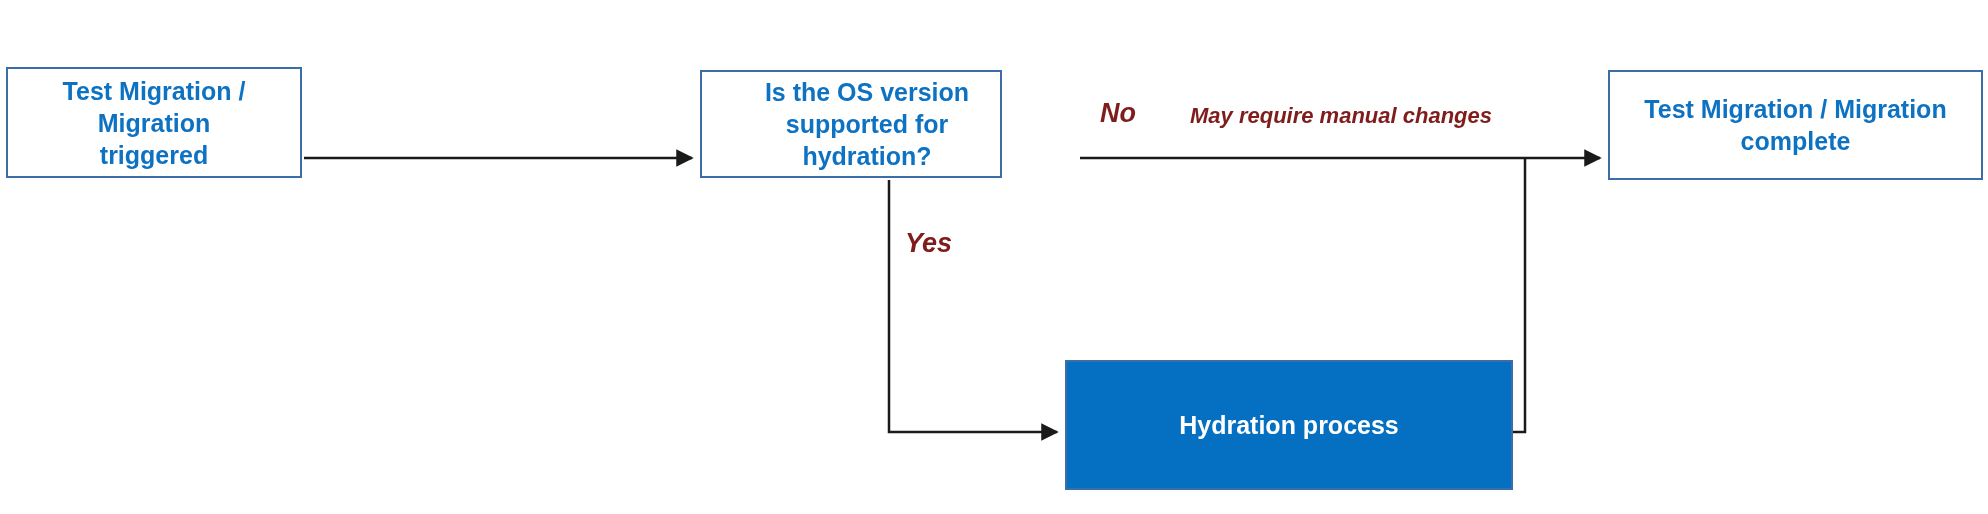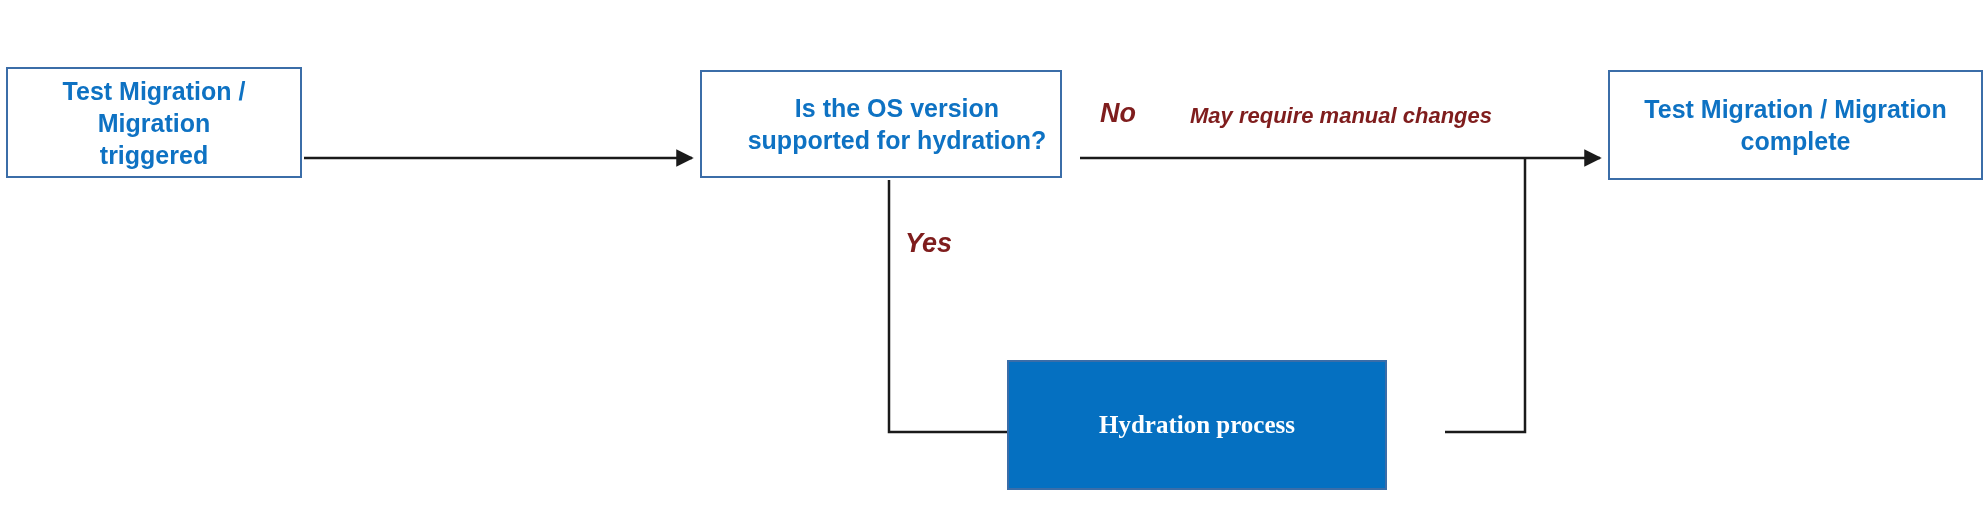--- a/index.html
+++ b/index.html
@@ -61,22 +61,22 @@
   }
   .edge-label-yesno {
     font-size: 27px;
   }
   .edge-label-note {
     font-size: 22px;
   }
 
   
   #node-start     { left: 6px;    top: 67px;  width: 296px; height: 111px; }
-  #node-decision  { left: 700px;  top: 70px;  width: 362px; height: 108px; padding-left: 32px; }
-  #node-hydration { left: 1007px; top: 360px; width: 380px; height: 130px; font-family: Liberation Serif, serif; }
+  #node-decision  { left: 700px;  top: 70px;  width: 302px; height: 108px; padding-left: 32px; }
+  #node-hydration { left: 1065px; top: 360px; width: 448px; height: 130px; }
   #node-complete  { left: 1608px; top: 70px;  width: 375px; height: 110px; }
 
   
   #label-no   { left: 1100px; top: 98px;  }
   #label-note { left: 1190px; top: 103px; }
   #label-yes  { left: 905px;  top: 228px; text-align: center; }
 </style>
 </head>
 <body>
 

